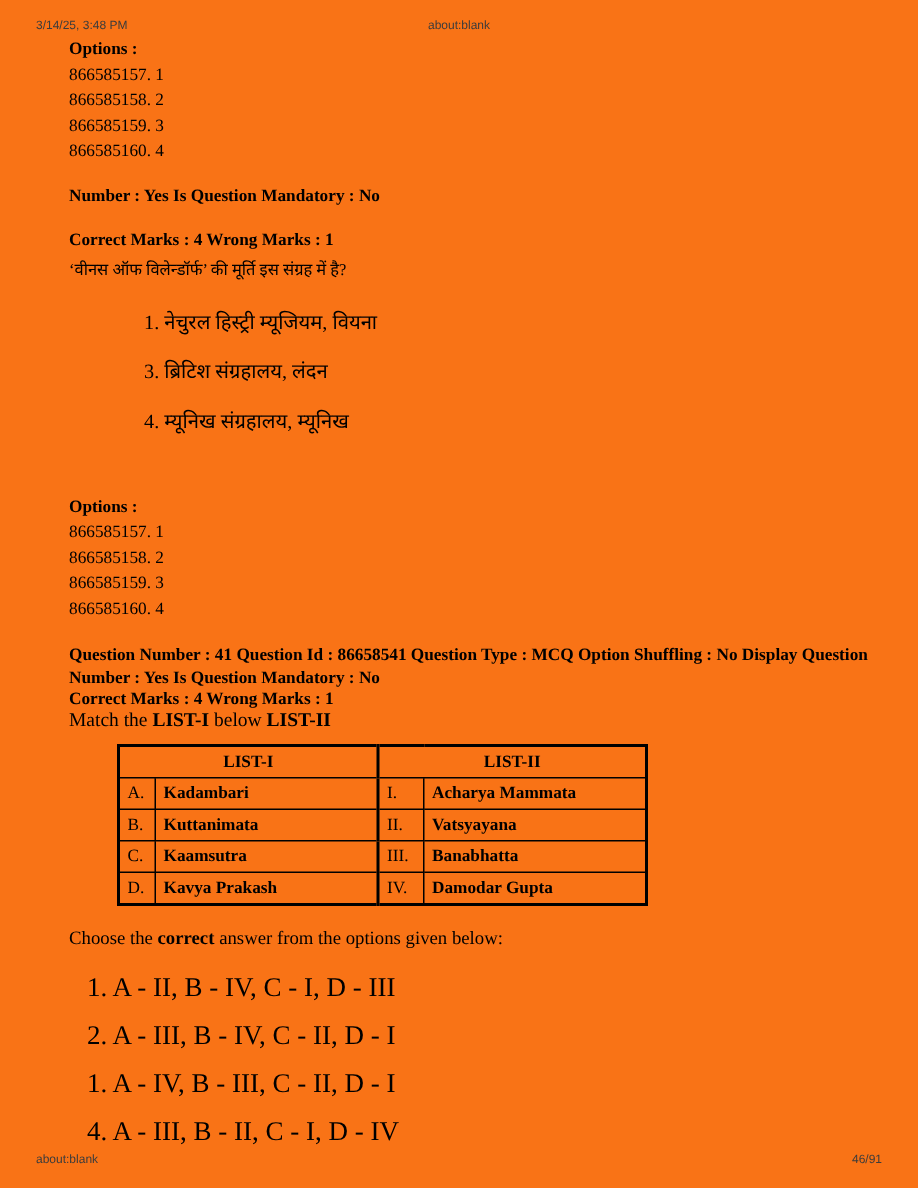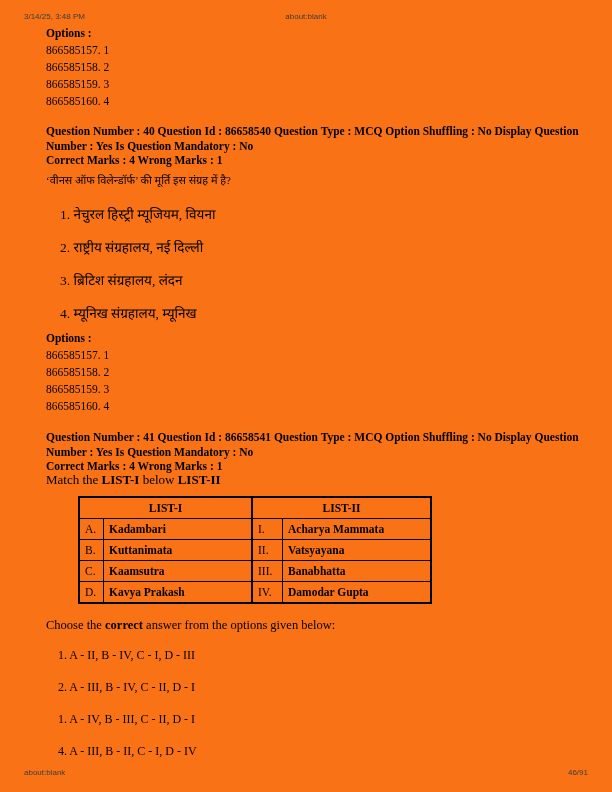--- a/index.html
+++ b/index.html
@@ -29,21 +29,21 @@
   .abs{position:absolute;}
   .opts-block{left:46px;font-size:11.5px;line-height:17px;}
   .opts-label{font-weight:bold;}
   .opt-line{font-weight:normal;}
 
   .qmeta{left:46px;width:552px;font-weight:bold;font-size:11.5px;line-height:14.5px;}
   .qmarks{left:46px;font-weight:bold;font-size:11.5px;line-height:14px;}
 
   .hindi-q{left:46px;font-size:11px;line-height:18px;}
   .hindi-choices{left:60px;font-size:13.5px;}
-  .hindi-choices .choice{height:33px;}
+  .hindi-choices .choice{height:33px;margin-left:36px;}
 
   .match-line{left:46px;font-size:13px;}
   .match-line b{font-weight:bold;}
 
   table.match{
     border-collapse:collapse;
     border:2px solid #000;
     font-size:11.5px;
   }
   table.match th, table.match td{
@@ -53,50 +53,48 @@
     text-align:left;
     font-weight:normal;
   }
   table.match th{font-weight:bold;text-align:center;}
   table.match .divide{border-left:2px solid #000;}
   table.match .kcol{width:16px;padding-right:2px;}
   table.match .kcol2{width:22px;padding-right:2px;}
   table.match .vcol{width:137px;font-weight:bold;}
 
   .choose-line{left:46px;font-size:12.5px;}
-  .final-choices{left:58px;font-size:12px;}
+  .final-choices{left:58px;font-size:18px;}
   .final-choices .choice{height:32px;}
 </style>
 </head>
 <body>
 
 <div class="page">
 
   <div class="hf hf-date">3/14/25, 3:48 PM</div>
   <div class="hf hf-title">about:blank</div>
 
   <div class="abs opts-block" style="top:25px;">
     <div class="opts-label">Options :</div>
     <div class="opt-line">866585157. 1</div>
     <div class="opt-line">866585158. 2</div>
     <div class="opt-line">866585159. 3</div>
     <div class="opt-line">866585160. 4</div>
   </div>
 
   <div class="abs qmeta" style="top:124px;">
-    <div>Question Number : 40 Question Id : 86658540 Question Type : MCQ Option Shuffling : No Display Question</div>
     <div>Number : Yes Is Question Mandatory : No</div>
   </div>
   <div class="abs qmarks" style="top:153px;">Correct Marks : 4 Wrong Marks : 1</div>
 
   <div class="abs hindi-q" style="top:171px;">‘वीनस ऑफ विलेन्डॉर्फ’ की मूर्ति इस संग्रह में है?</div>
 
   <div class="abs hindi-choices" style="top:205px;">
     <div class="choice">1. नेचुरल हिस्ट्री म्यूजियम, वियना</div>
-    <div class="choice">2. राष्ट्रीय संग्रहालय, नई दिल्ली</div>
     <div class="choice">3. ब्रिटिश संग्रहालय, लंदन</div>
     <div class="choice">4. म्यूनिख संग्रहालय, म्यूनिख</div>
   </div>
 
   <div class="abs opts-block" style="top:330px;">
     <div class="opts-label">Options :</div>
     <div class="opt-line">866585157. 1</div>
     <div class="opt-line">866585158. 2</div>
     <div class="opt-line">866585159. 3</div>
     <div class="opt-line">866585160. 4</div>

